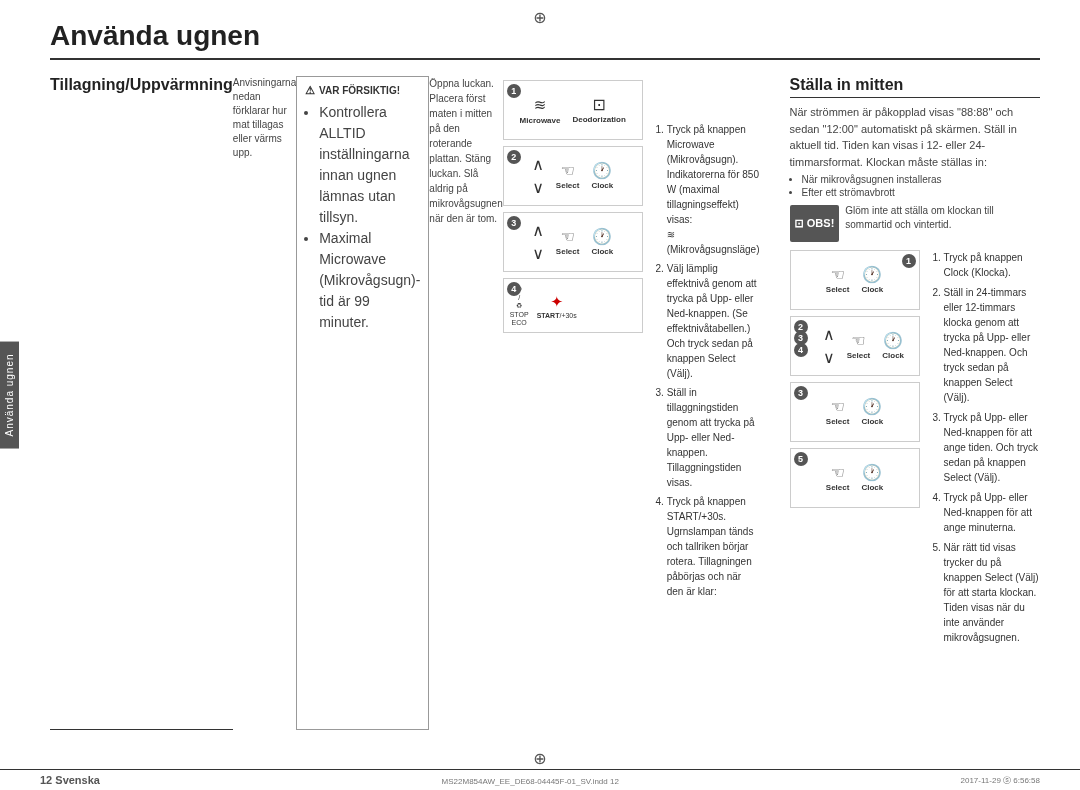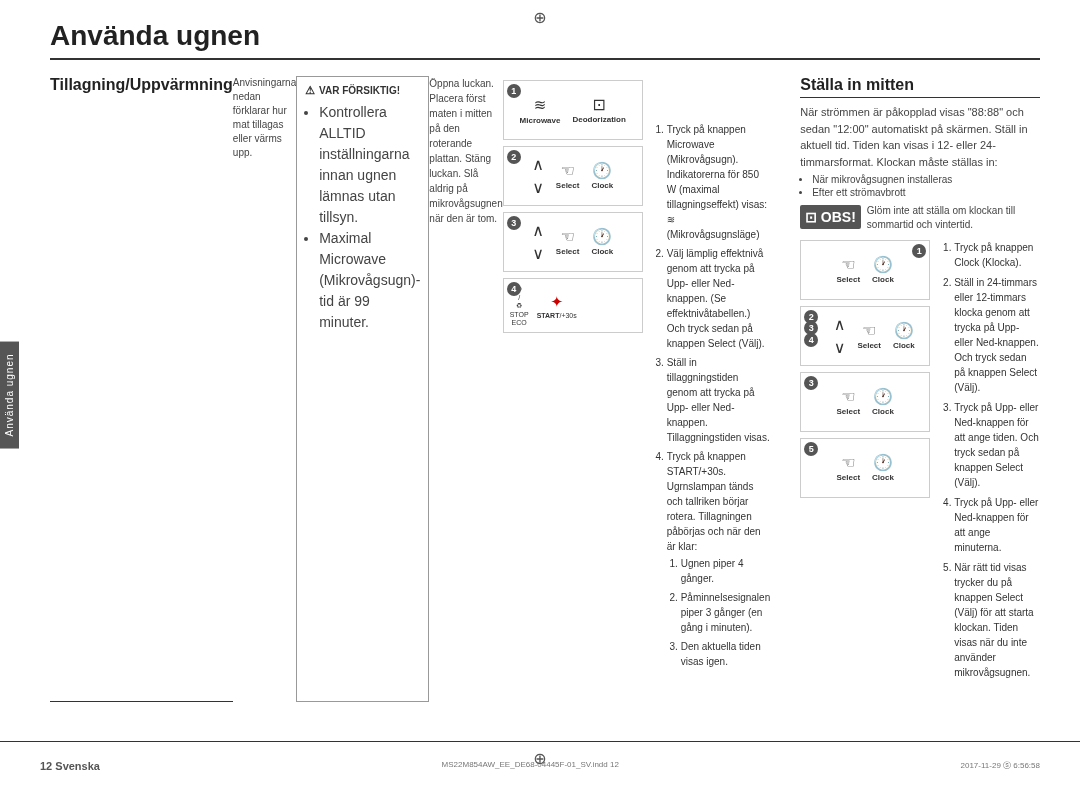--- a/index.html
+++ b/index.html
@@ -290,23 +290,23 @@
     .obs-box {
       display: flex;
       align-items: flex-start;
       gap: 6px;
       margin-bottom: 8px;
     }
 
     .obs-icon {
       background: #555;
       color: #fff;
-      font-size: 14px;
-      font-weight: bold;
-      padding: 4px 5px;
+      font-size: 11px;
+      font-weight: bold;
+      padding: 12px 5px;
       border-radius: 2px;
       white-space: nowrap;
       margin-top: 1px;
     }
 
     .obs-text {
       font-size: 10px;
       color: #444;
       line-height: 1.4;
     }
@@ -333,24 +333,24 @@
       padding-left: 14px;
     }
 
     .right-steps-col li {
       margin-bottom: 5px;
     }
 
     
     .page-footer {
       border-top: 1px solid #333;
-      padding: 18px 40px;
+      padding: 4px 40px;
       display: flex;
       justify-content: space-between;
-      align-items: flex-start;
+      align-items: flex-end;
       font-size: 9px;
       color: #555;
       margin-top: 33px;
     }
 
     .footer-left {
       font-size: 11px;
       font-weight: bold;
     }
 
@@ -482,25 +482,20 @@
           <div class="steps-col">
             <ol>
               <li>
                 <span>Tryck på knappen Microwave (Mikrovågsugn). Indikatorerna för 850 W (maximal tillagningseffekt) visas:</span><br>
                 <span>≋ <span>(Mikrovågsugnsläge)</span></span>
               </li>
               <li>Välj lämplig effektnivå genom att trycka på Upp- eller Ned-knappen. (Se effektnivåtabellen.) Och tryck sedan på knappen Select (Välj).</li>
               <li>Ställ in tillaggningstiden genom att trycka på Upp- eller Ned-knappen. Tillaggningstiden visas.</li>
               <li>
                 <span>Tryck på knappen START/+30s. Ugrnslampan tänds och tallriken börjar rotera. Tillagningen påbörjas och när den är klar:</span>
-                <ol style="list-style-type: decimal; padding-left: 14px; margin-top: 2px;">
-                  <li>Ugnen piper 4 gånger.</li>
-                  <li>Påminnelsesignalen piper 3 gånger (en gång i minuten).</li>
-                  <li>Den aktuella tiden visas igen.</li>
-                </ol>
               </li>
             </ol>
           </div>
 
         </div>
 
       </div>
 
       <div class="right-col">
 

